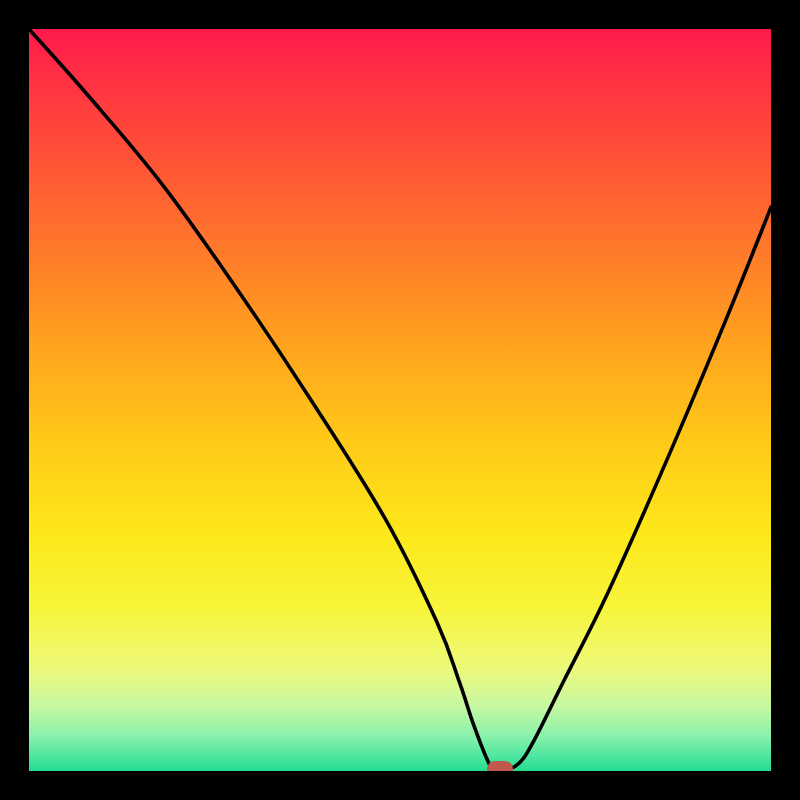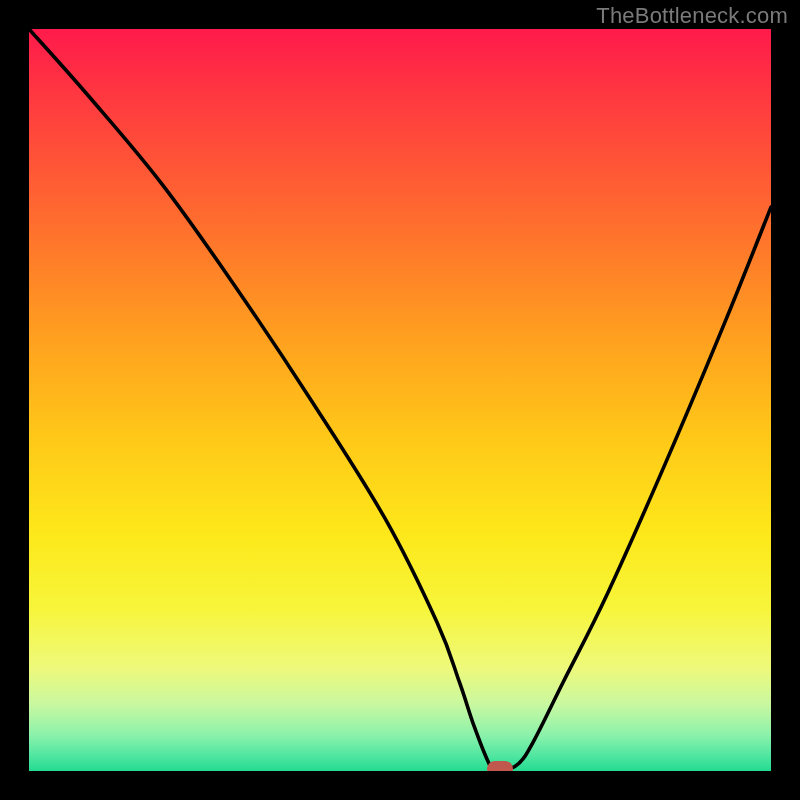--- a/index.html
+++ b/index.html
@@ -72,21 +72,20 @@
     height: 16px;
     background: #c1584e;
     border-radius: 8px;
   }
 </style>
 </head>
 <body>
 
 <div class="frame">
 
-  <div class="attribution">TheBottleneck.com</div>
 
   <div class="plot-area">
     <div class="gradient-bg"></div>
 
     <svg class="curve-svg" viewBox="0 0 742 742" preserveAspectRatio="none">
       <path id="curve-path" d="M 0 0 C 10.6848 12.020399999999995, 35.319199999999995 38.732399999999984, 59.36 66.77999999999997 C 83.4008 94.82759999999996, 106.848 121.09439999999994, 133.56 155.81999999999994 C 160.27200000000002 190.54559999999992, 181.04800000000003 220.96759999999998, 207.76000000000002 259.7 C 234.472 298.43240000000003, 255.248 329.5964, 281.96 371 C 308.67199999999997 412.4036, 333.4548 449.652, 356.15999999999997 489.71999999999997 C 378.86519999999996 529.788, 394.744 564.2168, 408.1 593.6 C 421.456 622.9832, 423.68199999999996 634.2616, 430.35999999999996 652.96 C 437.03799999999995 671.6584, 439.8576 682.7884, 445.2 697.48 C 450.5424 712.1716, 456.0332 726.5664, 460.04 734.58 C 464.0468 742.5936, 464.7888 740.6644, 467.46 742 C 470.1312 743.3356, 470.8732 743.3356, 474.88 742 C 478.8868 740.6644, 484.37760000000003 739.9224, 489.72 734.58 C 495.0624 729.2376, 496.54640000000006 727.0116, 504.56000000000006 712.32 C 512.5736 697.6284, 520.884 679.672, 534.24 652.96 C 547.596 626.248, 560.0616 603.988, 578.76 563.9200000000001 C 597.4584 523.8520000000001, 616.7504 479.77720000000005, 638.12 430.36 C 659.4896 380.9428, 678.7815999999999 334.7904, 697.4799999999999 289.38 C 716.1783999999999 243.9696, 733.9864 198.11400000000003, 742 178.08000000000004" fill="none" stroke="#000" stroke-width="3.6" stroke-linejoin="round" stroke-linecap="round"></path>
     </svg>
 
     <div class="marker" id="marker" style="left: 458.17px; top: 732px;"></div>
   </div>

